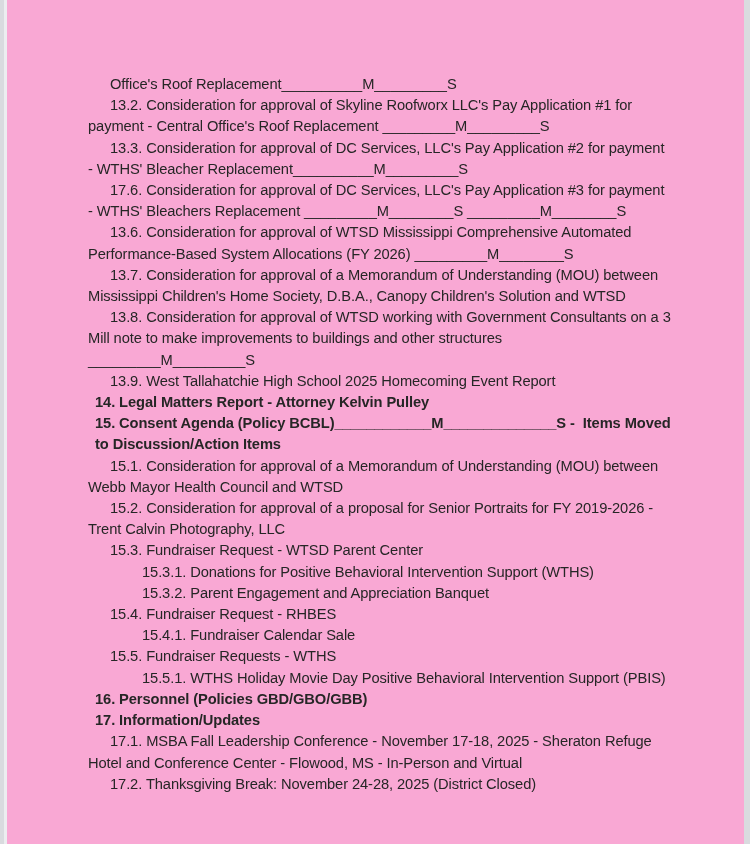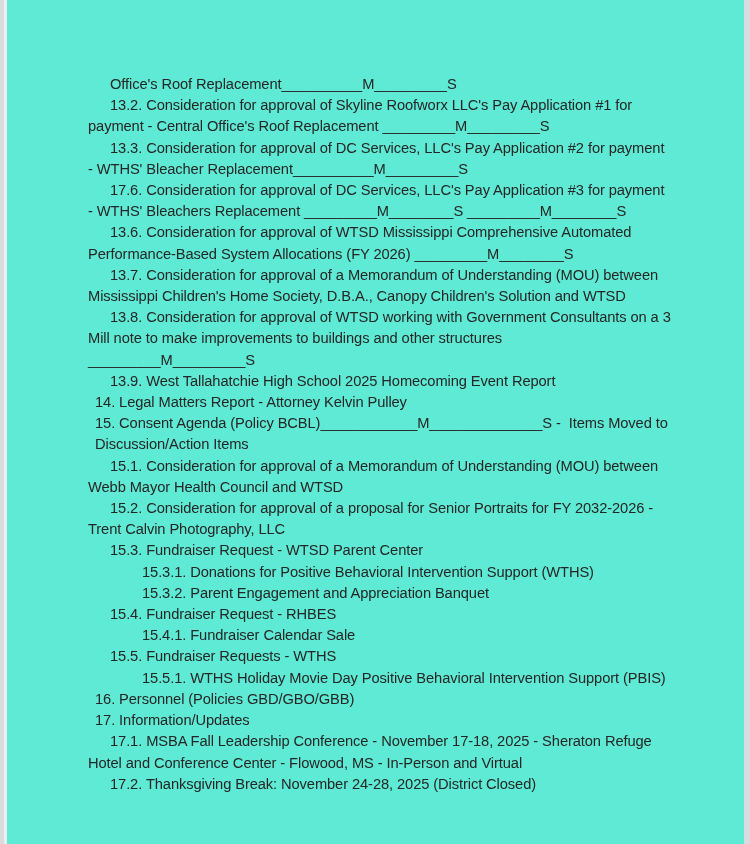--- a/index.html
+++ b/index.html
@@ -39,21 +39,21 @@
   .gutter-edge.left  { left: 4px;   width: 3px; }
   .gutter-edge.right { right: 6px;  width: 4px; }
 
   
   #page {
     position: absolute;
     left: 7px;
     top: 0;
     width: 737px;
     height: 844px;
-    background: #5eead4;
+    background: #f9a8d4;
     box-sizing: border-box;
     overflow: hidden;
   }
 
   #agenda {
     position: absolute;
     left: 81px;       
     top: 74px;
     width: 585px;
   }
@@ -62,21 +62,21 @@
     font-size: 14.7px;
     line-height: 21.2px;
     color: #262626;
     letter-spacing: -0.1px;
     white-space: pre-wrap;
     word-break: normal;
     text-align: left;
   }
 
   
-  .lvl1 { padding-left: 7px;  text-indent: 0; }
+  .lvl1 { padding-left: 7px;  text-indent: 0; font-weight: bold; }
   .lvl2 { padding-left: 0px;  text-indent: 22px; }
   .lvl4 { padding-left: 54px; text-indent: 0; }
   .lvl3b{ padding-left: 22px; text-indent: 0; }
 </style>
 </head>
 <body>
 
 <div id="viewport">
 
   <div class="gutter left"></div>
@@ -90,21 +90,21 @@
         <div class="line lvl2">13.2. Consideration for approval of Skyline Roofworx LLC's Pay Application #1 for payment - Central Office's Roof Replacement _________M_________S</div>
         <div class="line lvl2">13.3. Consideration for approval of DC Services, LLC's Pay Application #2 for payment - WTHS' Bleacher Replacement__________M_________S</div>
         <div class="line lvl2">17.6. Consideration for approval of DC Services, LLC's Pay Application #3 for payment - WTHS' Bleachers Replacement _________M________S _________M________S</div>
         <div class="line lvl2">13.6. Consideration for approval of WTSD Mississippi Comprehensive Automated Performance-Based System Allocations (FY 2026) _________M________S</div>
         <div class="line lvl2">13.7. Consideration for approval of a Memorandum of Understanding (MOU) between Mississippi Children's Home Society, D.B.A., Canopy Children's Solution and WTSD</div>
         <div class="line lvl2">13.8. Consideration for approval of WTSD working with Government Consultants on a 3 Mill note to make improvements to buildings and other structures _________M_________S</div>
         <div class="line lvl3b">13.9. West Tallahatchie High School 2025 Homecoming Event Report</div>
         <div class="line lvl1">14. Legal Matters Report - Attorney Kelvin Pulley</div>
         <div class="line lvl1">15. Consent Agenda (Policy BCBL)____________M______________S -  Items Moved to Discussion/Action Items</div>
         <div class="line lvl2">15.1. Consideration for approval of a Memorandum of Understanding (MOU) between Webb Mayor Health Council and WTSD</div>
-        <div class="line lvl2">15.2. Consideration for approval of a proposal for Senior Portraits for FY 2032-2026 - Trent Calvin Photography, LLC</div>
+        <div class="line lvl2">15.2. Consideration for approval of a proposal for Senior Portraits for FY 2019-2026 - Trent Calvin Photography, LLC</div>
         <div class="line lvl3b">15.3. Fundraiser Request - WTSD Parent Center</div>
         <div class="line lvl4">15.3.1. Donations for Positive Behavioral Intervention Support (WTHS)</div>
         <div class="line lvl4">15.3.2. Parent Engagement and Appreciation Banquet</div>
         <div class="line lvl3b">15.4. Fundraiser Request - RHBES</div>
         <div class="line lvl4">15.4.1. Fundraiser Calendar Sale</div>
         <div class="line lvl3b">15.5. Fundraiser Requests - WTHS</div>
         <div class="line lvl4">15.5.1. WTHS Holiday Movie Day Positive Behavioral Intervention Support (PBIS)</div>
         <div class="line lvl1">16. Personnel (Policies GBD/GBO/GBB)</div>
         <div class="line lvl1">17. Information/Updates</div>
         <div class="line lvl2">17.1. MSBA Fall Leadership Conference - November 17-18, 2025 - Sheraton Refuge Hotel and Conference Center - Flowood, MS - In-Person and Virtual</div>

